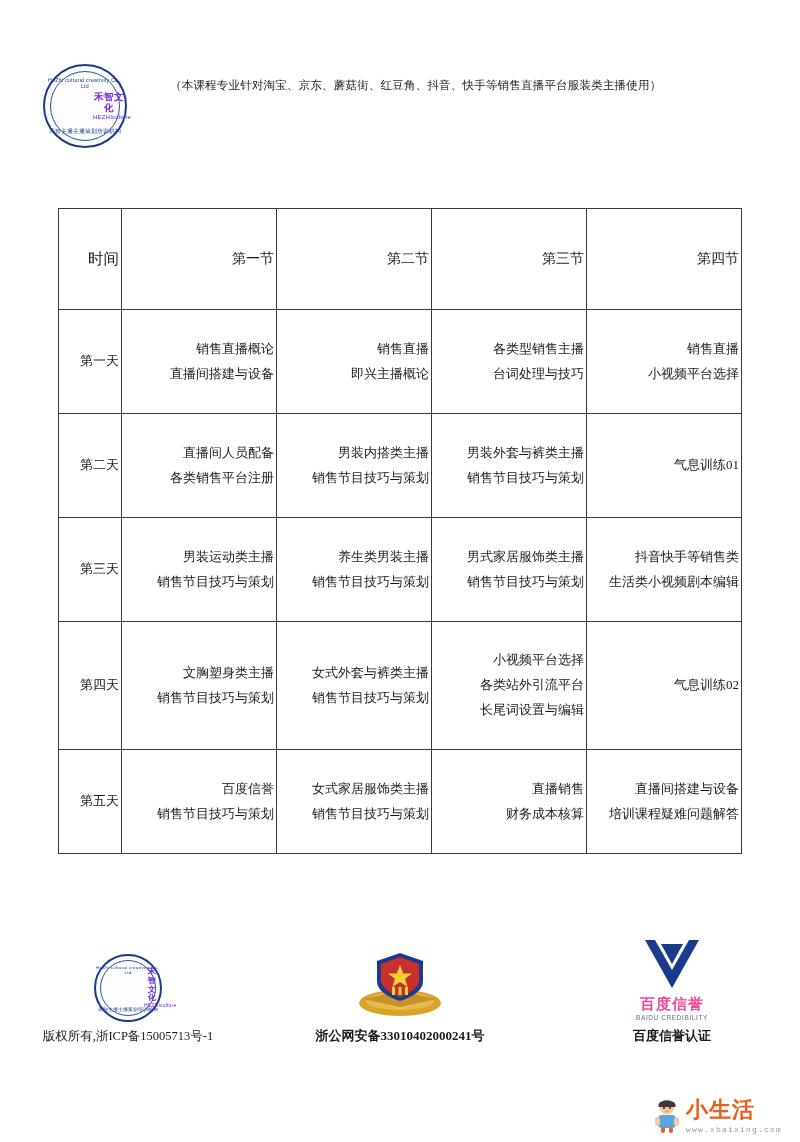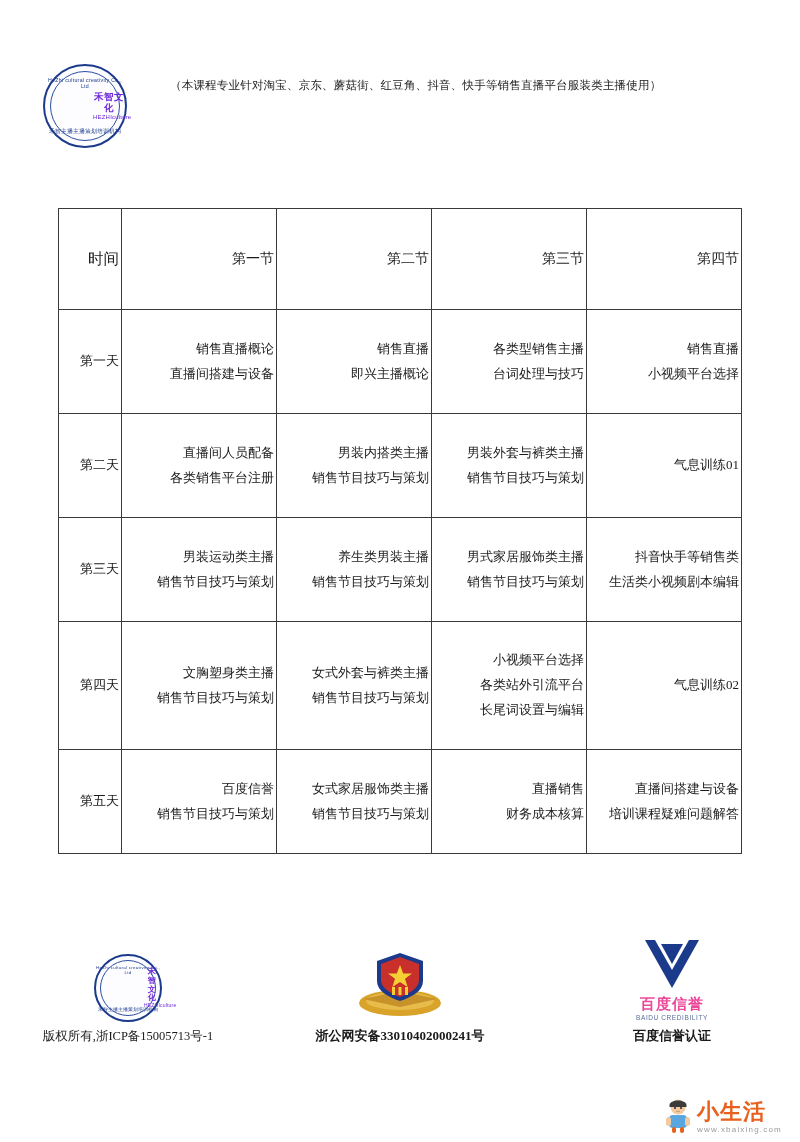--- a/index.html
+++ b/index.html
@@ -218,21 +218,21 @@
     bottom: 8px;
     display: flex;
     align-items: flex-end;
     gap: 4px;
   }
   .wm-figure {
     width: 30px; height: 36px;
     position: relative;
   }
   .wm-text {
-    font-family: Liberation Sans, sans-serif;
+    font-family: Liberation Mono, monospace;
     line-height: 1;
   }
   .wm-main {
     font-size: 22px;
     font-weight: bold;
     color: #e8601c;
     letter-spacing: 1px;
   }
   .wm-sub {
     font-size: 8px;

